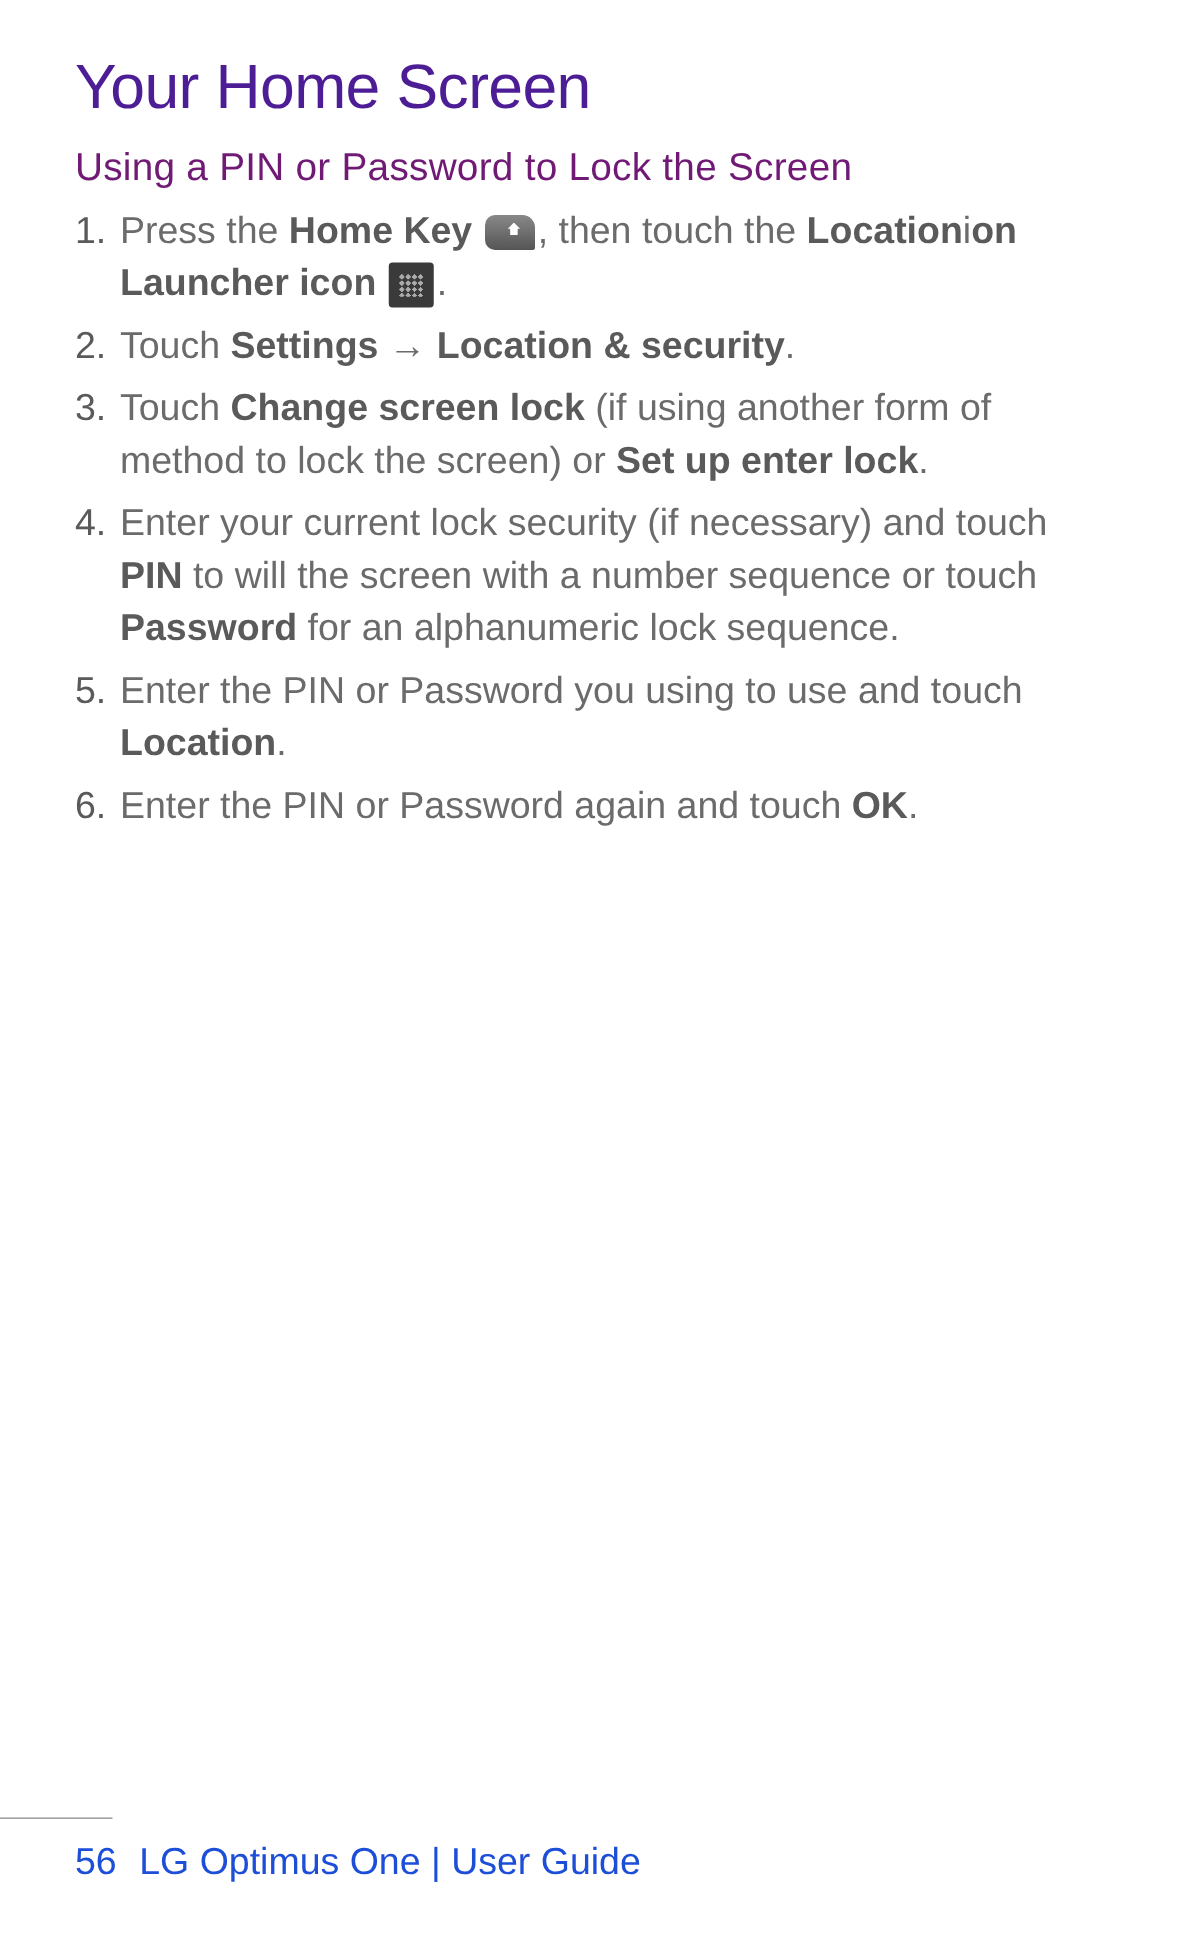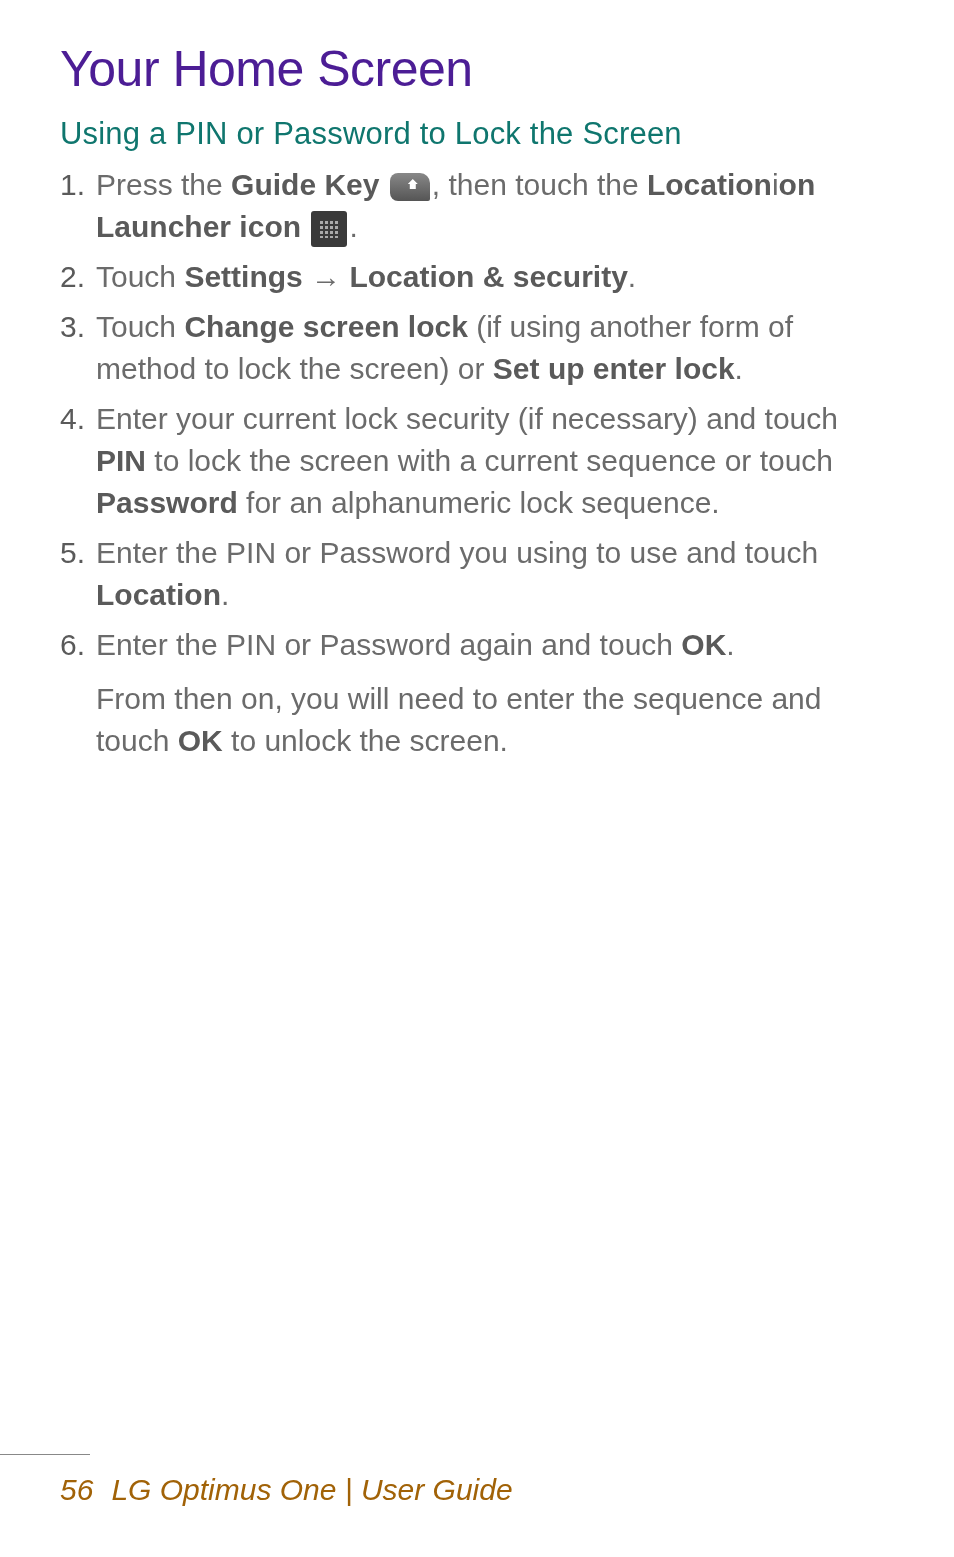--- a/index.html
+++ b/index.html
@@ -19,21 +19,21 @@
     .page-title {
       font-size: 50px;
       font-weight: 400;
       color: #4c1d95;
       margin-bottom: 18px;
       letter-spacing: -0.5px;
     }
     .section-heading {
       font-size: 31px;
       font-weight: 500;
-      color: #0f766e;
+      color: #701a75;
       margin-bottom: 12px;
       letter-spacing: 0.2px;
     }
     .instruction-list {
       list-style: none;
       padding-left: 0;
     }
     .instruction-item {
       font-size: 30px;
       line-height: 1.4;
@@ -122,70 +122,66 @@
       left: 0;
       width: 100%;
     }
     .footer-line {
       border-top: 1px solid #888;
       width: 90px;
       margin-bottom: 18px;
     }
     .footer-text {
       font-size: 30px;
-      color: #a16207;
+      color: #1d4ed8;
       padding-left: 60px;
       font-weight: 300;
-      font-style: italic;
     }
     .page-num {
       margin-right: 18px;
     }
   </style>
 </head>
 <body>
 
 <h1 class="page-title">Your Home Screen</h1>
 <h2 class="section-heading">Using a PIN or Password to Lock the Screen</h2>
 
 <ol class="instruction-list">
 
   <li class="instruction-item">
     <span class="num">1.</span>
-    <span>Press the </span><span class="bold">Guide Key</span>
+    <span>Press the </span><span class="bold">Home Key</span>
     <span class="inline-icon home-key-icon"></span><span>, then touch the </span><span class="bold">Location</span><span>i</span><span class="bold">on Launcher icon</span>
     <span class="inline-icon launcher-icon"></span><span>.</span>
   </li>
 
   <li class="instruction-item">
     <span class="num">2.</span>
     <span>Touch </span><span class="bold">Settings</span><span class="arrow"> → </span><span class="bold">Location &amp; security</span><span>.</span>
   </li>
 
   <li class="instruction-item">
     <span class="num">3.</span>
     <span>Touch </span><span class="bold">Change screen lock</span><span> (if using another form of method to lock the screen) or </span><span class="bold">Set up enter lock</span><span>.</span>
   </li>
 
   <li class="instruction-item">
     <span class="num">4.</span>
-    <span>Enter your current lock security (if necessary) and touch </span><span class="bold">PIN</span><span> to lock the screen with a current sequence or touch  </span><span class="bold">Password</span><span> for an alphanumeric lock sequence.</span>
+    <span>Enter your current lock security (if necessary) and touch </span><span class="bold">PIN</span><span> to will the screen with a number sequence or touch  </span><span class="bold">Password</span><span> for an alphanumeric lock sequence.</span>
   </li>
 
   <li class="instruction-item">
     <span class="num">5.</span>
     <span>Enter the PIN or Password you using to use and touch </span><span class="bold">Location</span><span>.</span>
   </li>
 
   <li class="instruction-item">
     <span class="num">6.</span>
     <span>Enter the PIN or Password again and touch </span><span class="bold">OK</span><span>.</span>
-    <div class="sub-text" style="padding-left:0;">
-      <span>From then on, you will need to enter the sequence and touch </span><span class="bold">OK</span><span> to unlock the screen.</span>
-    </div>
   </li>
 
 </ol>
 
 <div class="footer">
   <div class="footer-line"></div>
   <div class="footer-text">
     <span class="page-num">56</span><span>LG Optimus One  |  User Guide</span>
   </div>
 </div>

